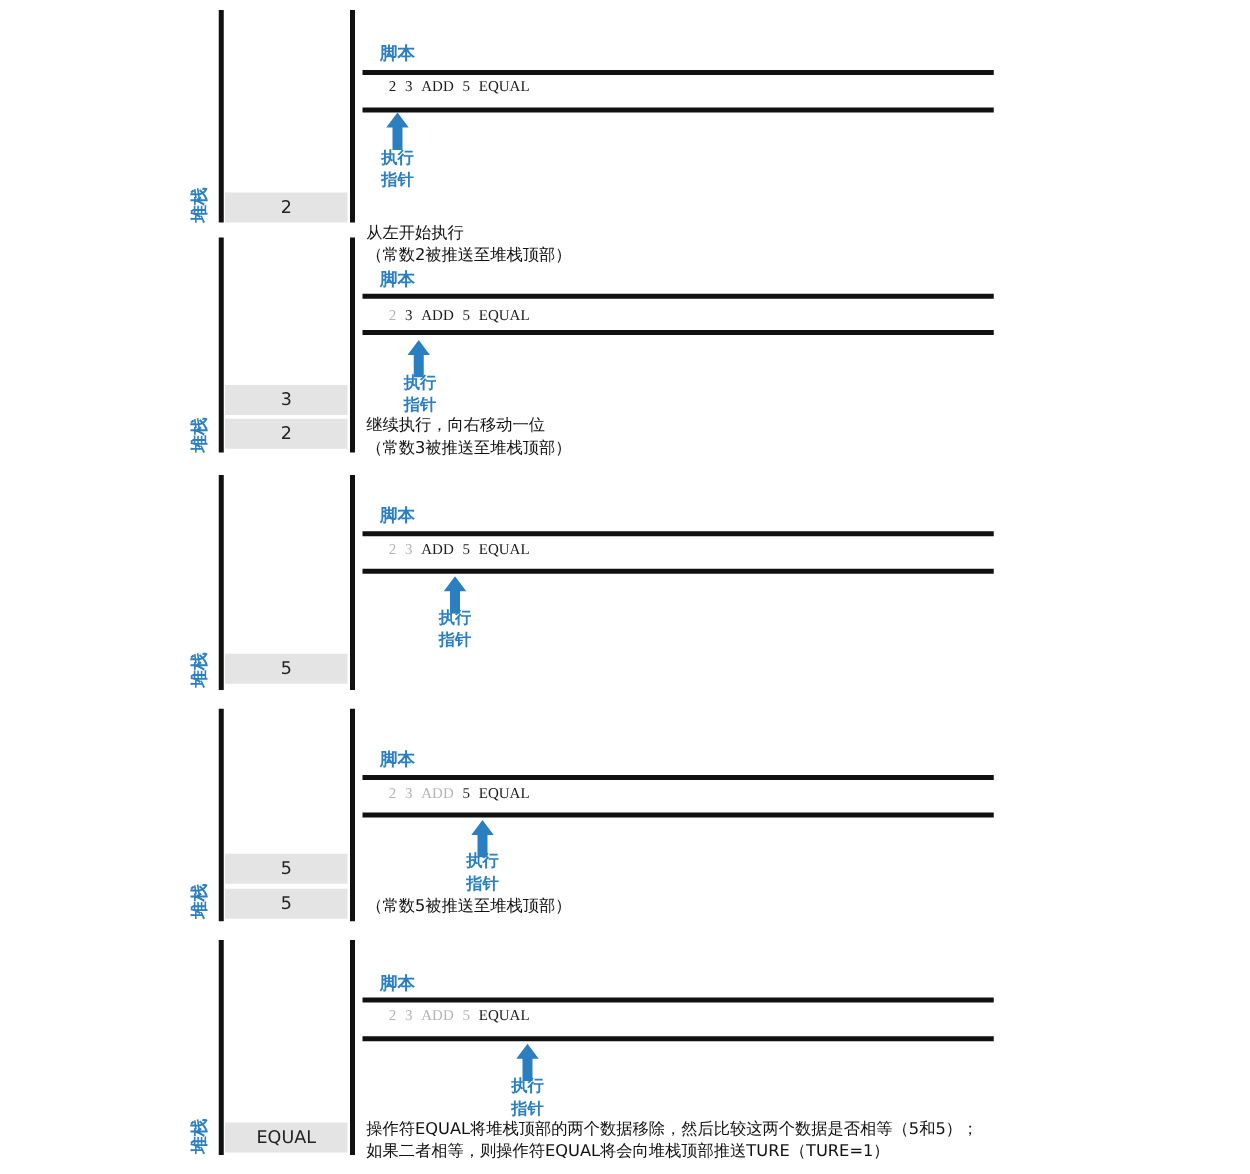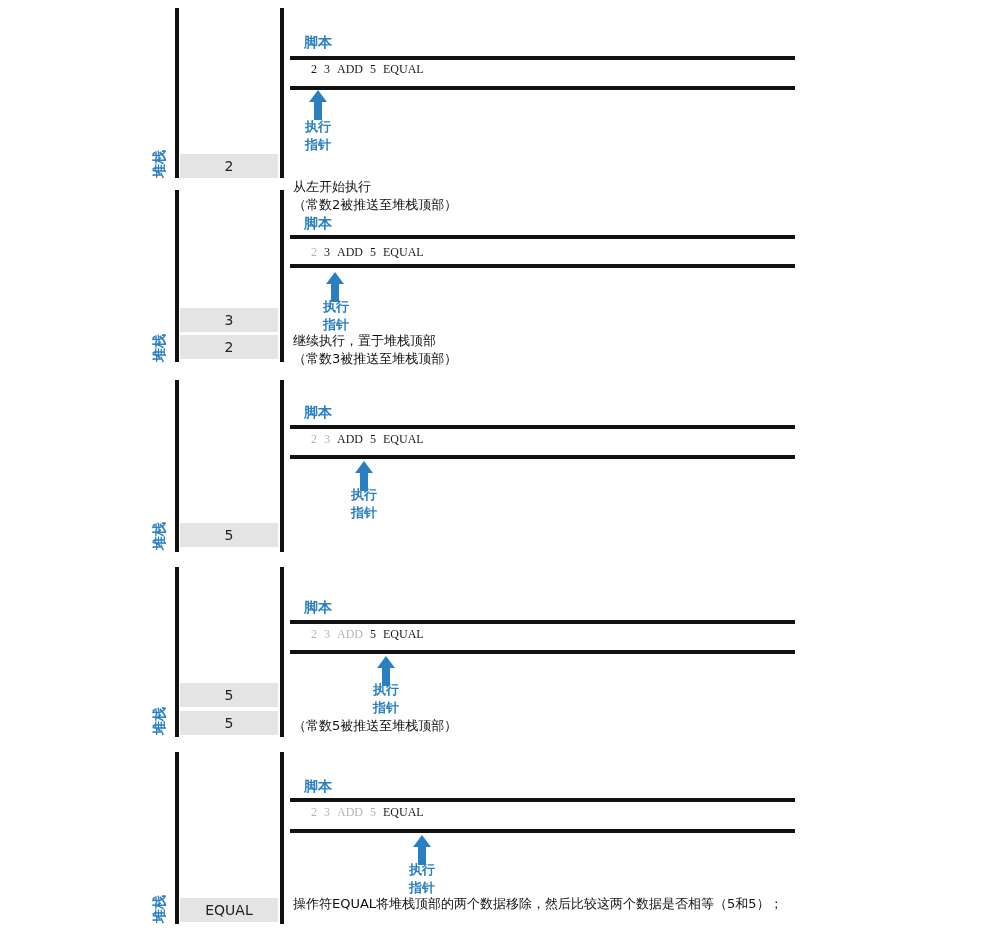--- a/index.html
+++ b/index.html
@@ -61,21 +61,21 @@
   </div>
   <div class="hline" style="top:79px;"></div>
   <svg class="arrow" style="left:325px;top:87px;" viewBox="0 0 20 30">
       <polygon points="10,0 19,12 14,12 14,30 6,30 6,12 1,12" fill="#2a7fc1"></polygon>
     </svg>
   <div class="ptr-label" style="left:316px;top:113px;">
     <div>执行</div>
     <div>指针</div>
   </div>
   <div class="desc" style="top:147px;">
-    <div>继续执行，置于堆栈顶部</div>
+    <div>继续执行，向右移动一位</div>
     <div>（常数3被推送至堆栈顶部）</div>
   </div>
 </div>
 
 <div class="panel" style="top:375px;height:190px;">
   <div class="vline" style="left:175px;top:5px;height:172px;"></div>
   <div class="vline" style="left:280px;top:5px;height:172px;"></div>
   <div class="stack-label" style="left:151px;top:175px;">堆栈</div>
   <div class="cell" style="top:148px;">5</div>
   <div class="script-title" style="top:29px;">脚本</div>
@@ -130,14 +130,15 @@
   <div class="hline" style="top:84px;"></div>
   <svg class="arrow" style="left:412px;top:90px;" viewBox="0 0 20 30">
       <polygon points="10,0 19,12 14,12 14,30 6,30 6,12 1,12" fill="#2a7fc1"></polygon>
     </svg>
   <div class="ptr-label" style="left:402px;top:116px;">
     <div>执行</div>
     <div>指针</div>
   </div>
   <div class="desc" style="top:150px;">
     <div>操作符EQUAL将堆栈顶部的两个数据移除，然后比较这两个数据是否相等（5和5）；</div>
+    <div>如果二者相等，则操作符EQUAL将会向堆栈顶部推送TURE（TURE=1）</div>
   </div>
 </div>
 
 </body></html>

